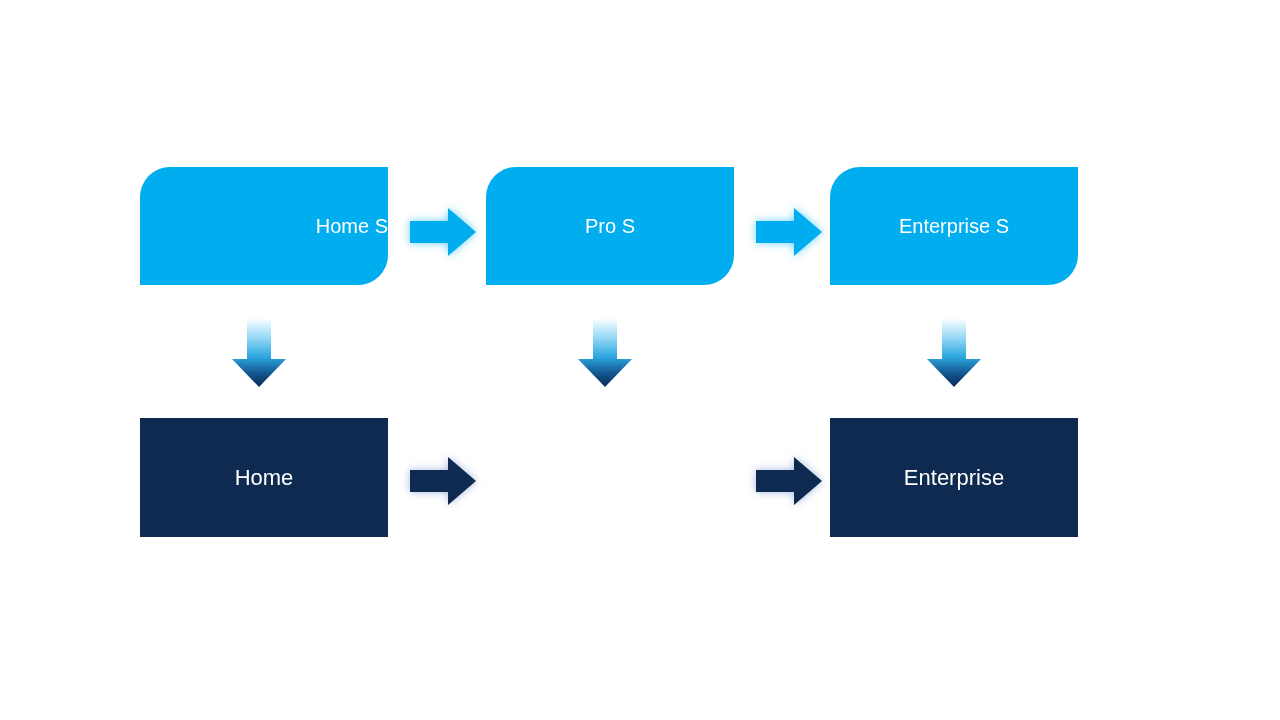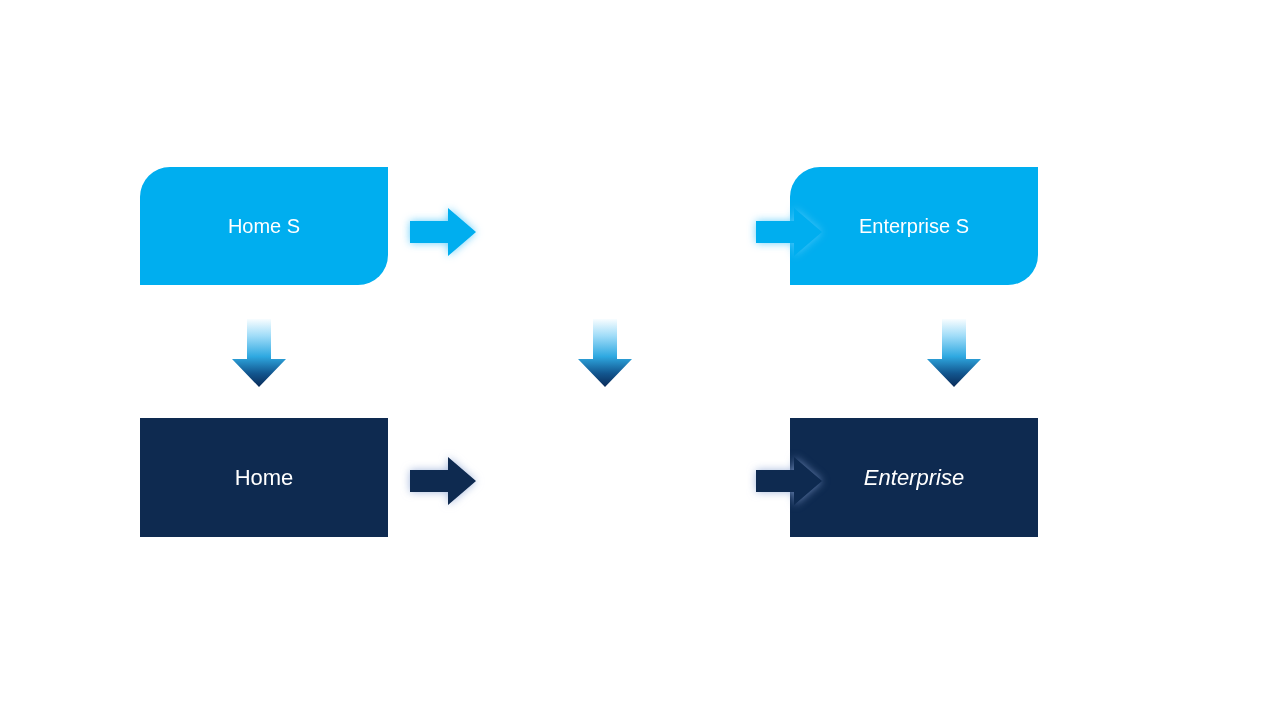--- a/index.html
+++ b/index.html
@@ -25,21 +25,21 @@
     border-radius: 30px 0 30px 0;
     font-size: 20px;
   }
   .bottom-node {
     top: 418px;
     height: 119px;
     font-size: 22px;
   }
   .col-0 { left: 140px; }
   .col-1 { left: 486px; }
-  .col-2 { left: 790px; }
+  .col-2 { left: 830px; }
   .h-arrow { position: absolute; width: 66px; height: 48px; }
   .h-arrow.top-row { top: 208px; }
   .h-arrow.bottom-row { top: 457px; }
   .h-arrow.top-row svg { filter: drop-shadow(0 0 4px rgba(80,200,250,0.85)); }
   .h-arrow.bottom-row svg { filter: drop-shadow(0 0 4px rgba(135,160,210,0.75)); }
   .v-arrow { position: absolute; top: 319px; width: 54px; height: 68px; }
   .ha-0 { left: 410px; }
   .ha-1 { left: 756px; }
   .va-0 { left: 232px; }
   .va-1 { left: 578px; }
@@ -57,22 +57,25 @@
       <linearGradient id="downGrad" x1="0" y1="0" x2="0" y2="1">
         <stop offset="0" stop-color="#F8FDFF"></stop>
         <stop offset="0.25" stop-color="#9FDCF8"></stop>
         <stop offset="0.55" stop-color="#2FA9E1"></stop>
         <stop offset="0.8" stop-color="#12568F"></stop>
         <stop offset="1" stop-color="#0A2A57"></stop>
       </linearGradient>
     </defs>
   </svg>
 
-  <div class="node top-node col-0" style="background-color: rgb(0, 174, 239);">
+  <div class="node top-node col-0" style="background-color: rgb(0, 174, 239); justify-content: flex-end;">
     <span>Home S</span>
+  </div>
+  <div class="node top-node col-1" style="background-color: rgb(0, 174, 239);">
+    <span>Pro S</span>
   </div>
   <div class="node top-node col-2" style="background-color: rgb(0, 174, 239);">
     <span>Enterprise S</span>
   </div>
 
   <div class="h-arrow top-row ha-0">
     <svg width="66" height="48" viewBox="0 0 66 48">
       <polygon points="0,13 38,13 38,0 66,24 38,48 38,35 0,35" fill="#00AEEF"></polygon>
     </svg>
   </div>
@@ -94,21 +97,21 @@
   </div>
   <div class="v-arrow va-2">
     <svg width="54" height="68" viewBox="0 0 54 68">
       <polygon points="15,0 39,0 39,40 54,40 27,68 0,40 15,40" fill="url(#downGrad)"></polygon>
     </svg>
   </div>
 
   <div class="node bottom-node col-0" style="background-color: rgb(14, 42, 80);">
     <span>Home</span>
   </div>
-  <div class="node bottom-node col-2" style="background-color: rgb(14, 42, 80); font-style: italic;">
+  <div class="node bottom-node col-2" style="background-color: rgb(14, 42, 80);">
     <span>Enterprise</span>
   </div>
 
   <div class="h-arrow bottom-row ha-0">
     <svg width="66" height="48" viewBox="0 0 66 48">
       <polygon points="0,13 38,13 38,0 66,24 38,48 38,35 0,35" fill="#0E2A50"></polygon>
     </svg>
   </div>
   <div class="h-arrow bottom-row ha-1">
     <svg width="66" height="48" viewBox="0 0 66 48">

